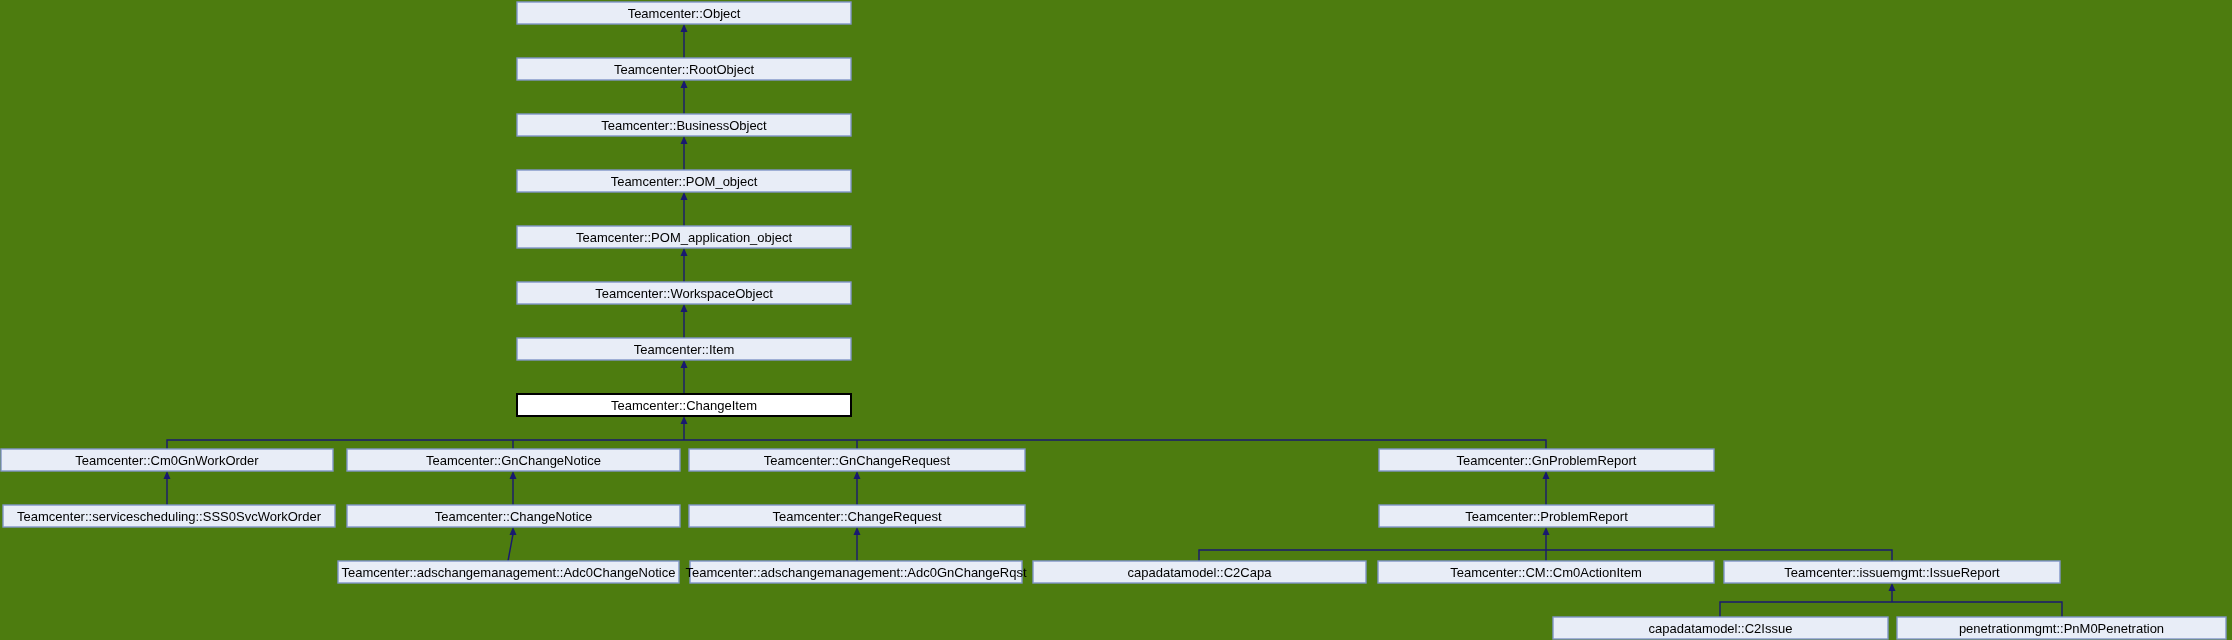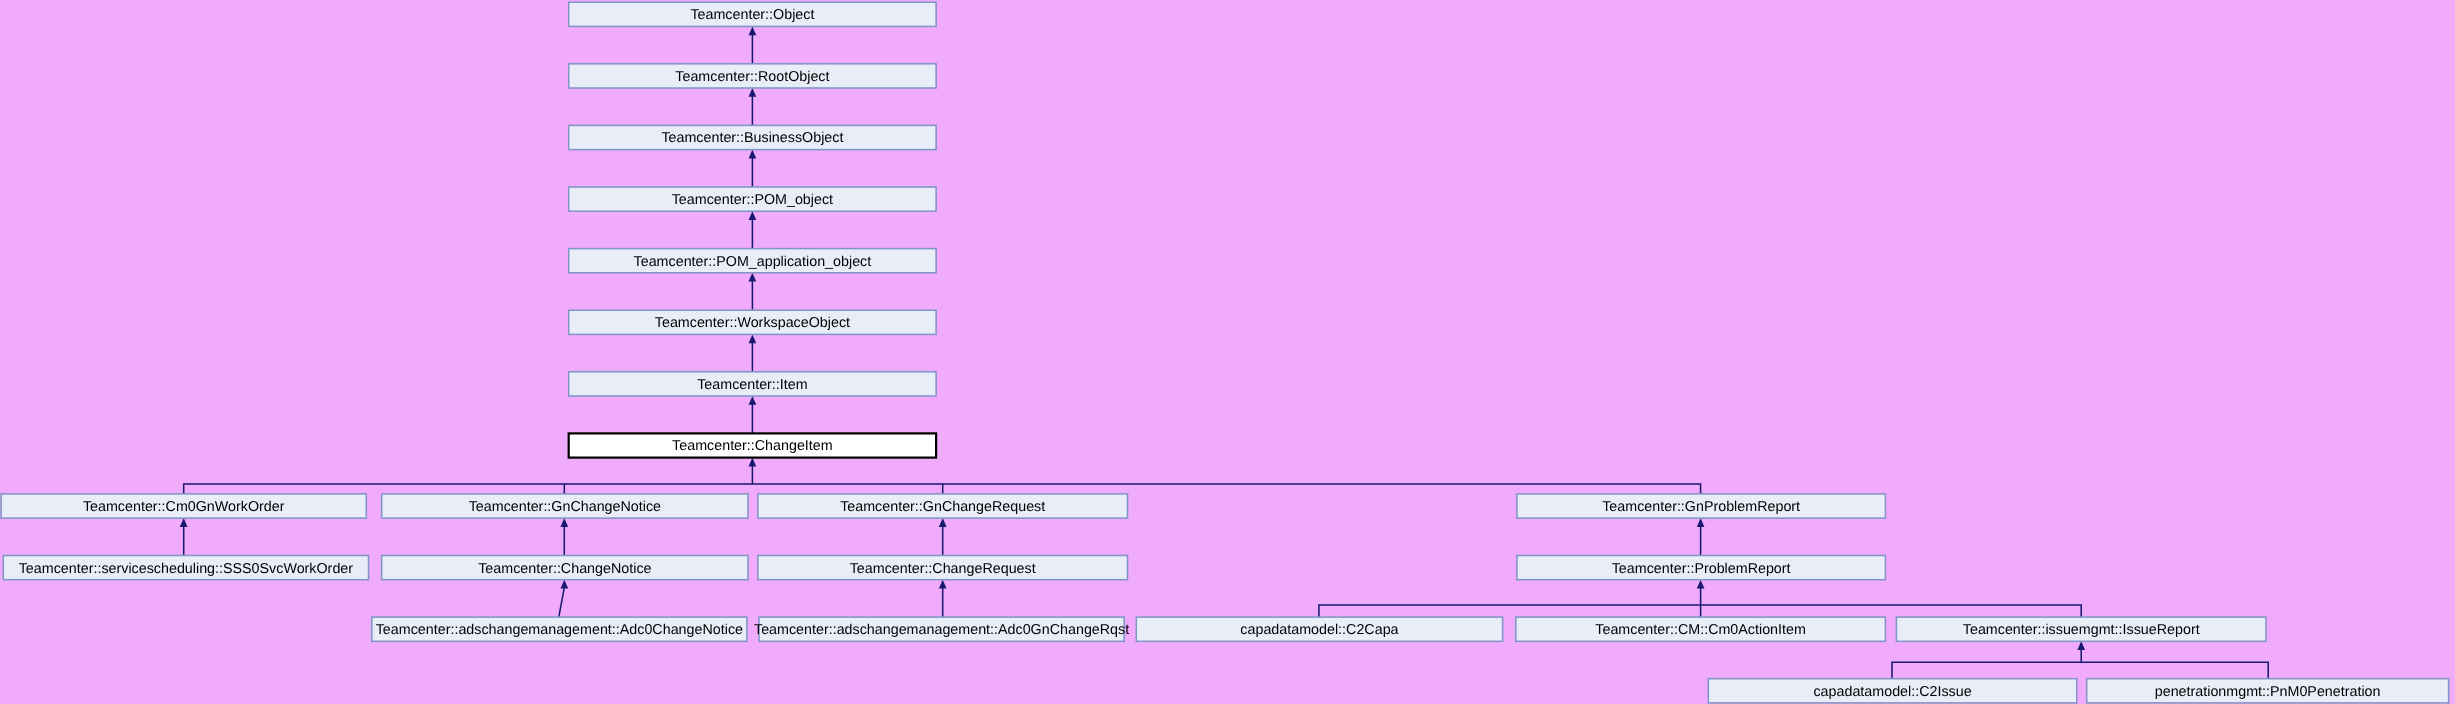--- a/index.html
+++ b/index.html
@@ -4,21 +4,21 @@
 <style>
   html, body {
     margin: 0;
     padding: 0;
     background: #ffffff;
   }
   .canvas {
     position: relative;
     width: 2232px;
     height: 640px;
-    background: #f0abfc;
+    background: #4d7c0f;
     font-family: "Liberation Sans", sans-serif;
   }
   svg { display: block; }
   .node-rect {
     stroke-width: 1.4px;
   }
   .node-rect.current {
     stroke-width: 2px;
   }
   .node-label {

